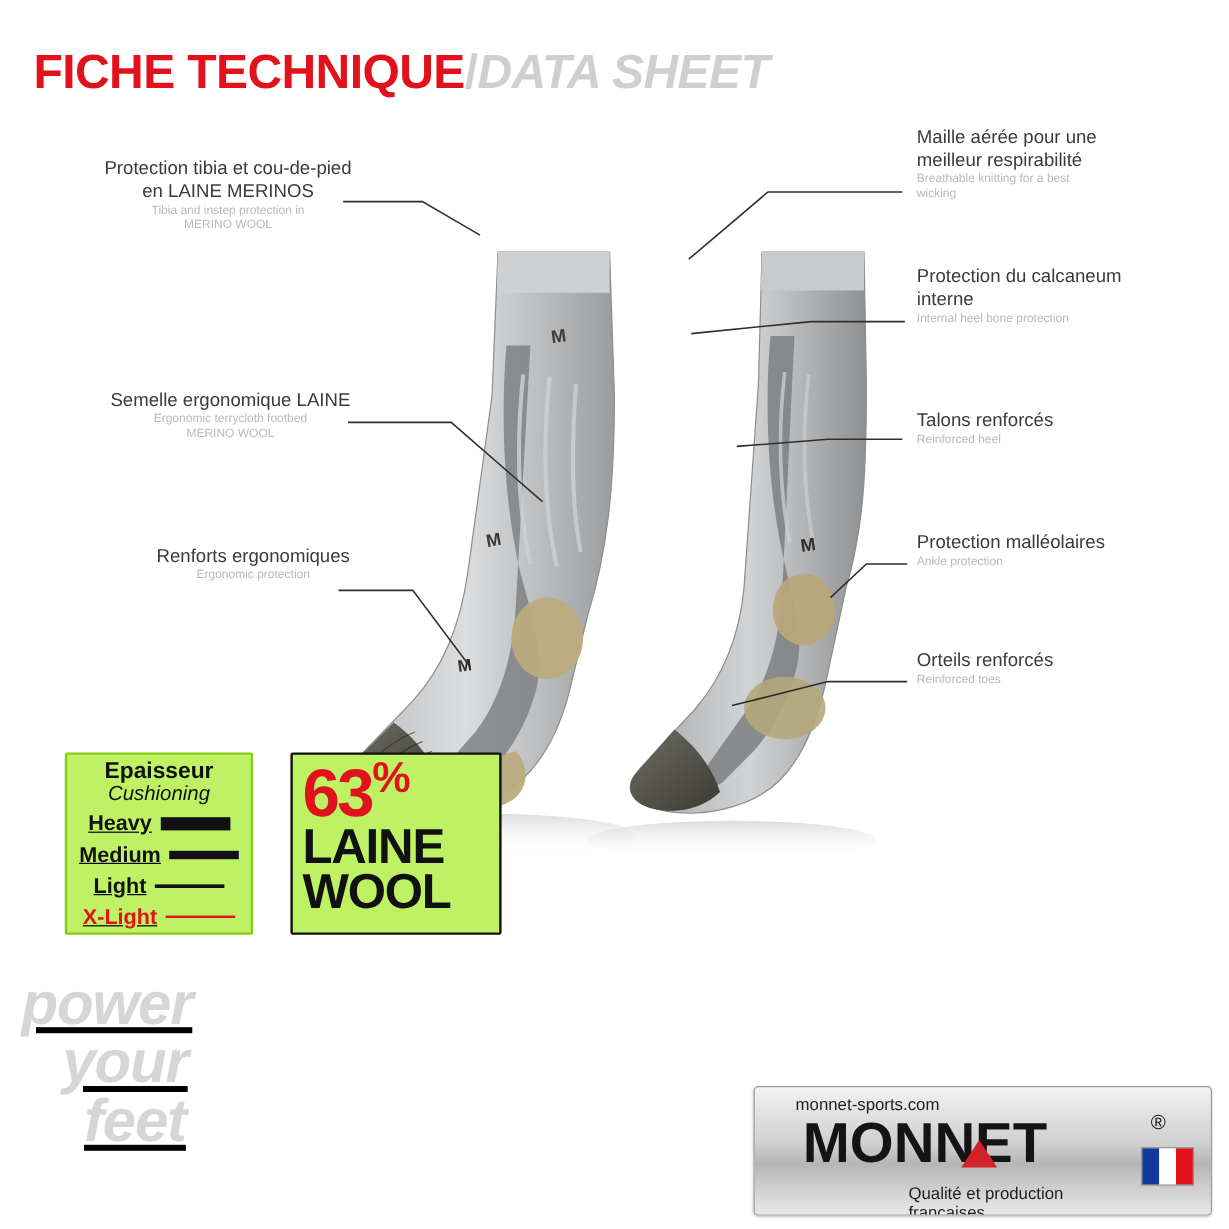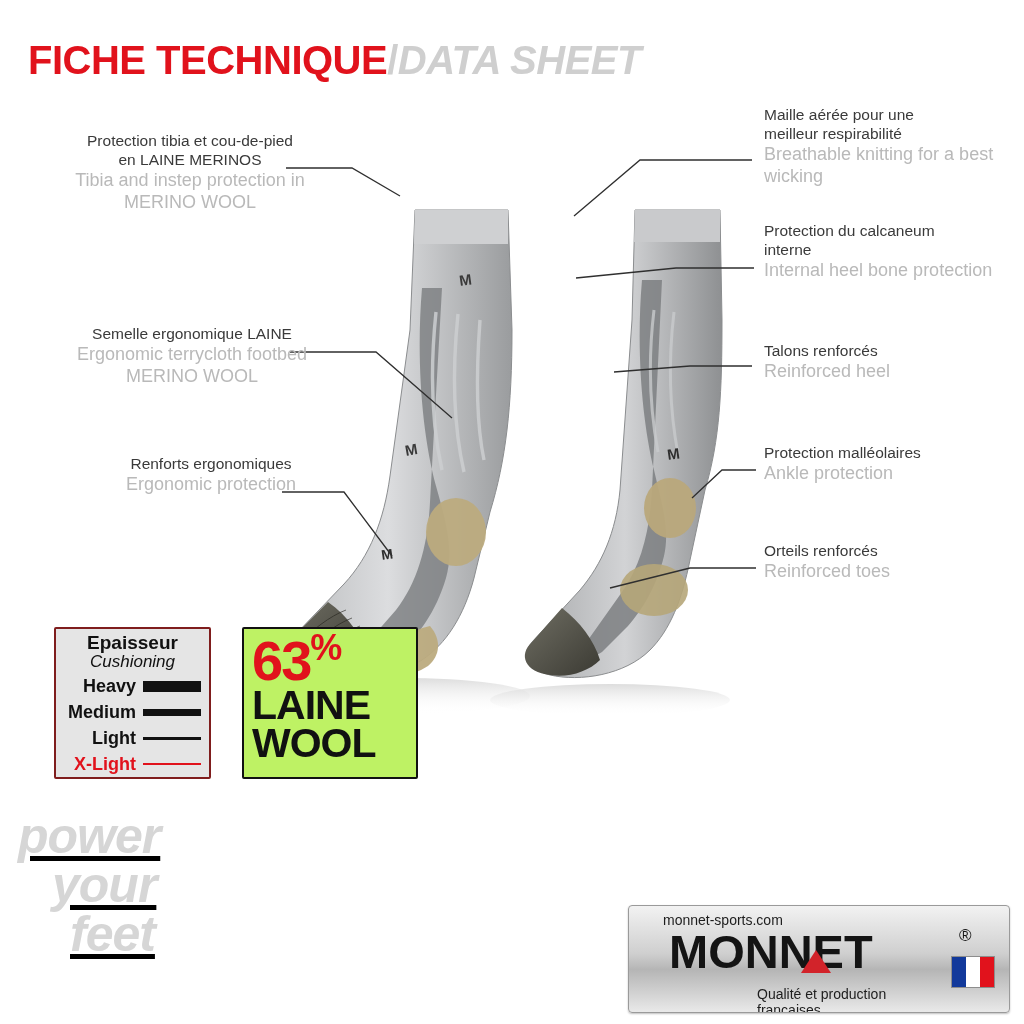--- a/index.html
+++ b/index.html
@@ -17,39 +17,39 @@
     font-size:40px;font-weight:bold;letter-spacing:-0.5px;
     white-space:nowrap;
   }
   .title .fr{color:#e1121c;font-style:normal;}
   .title .sep{color:#cfcfcf;font-weight:bold;}
   .title .en{color:#cfcfcf;font-style:italic;font-weight:bold;}
 
   
   .callout{position:absolute;line-height:1.22;}
   .callout .fr{color:#3a3a3a;font-size:15.5px;}
-  .callout .en{color:#b9b9b9;font-size:18px;}
+  .callout .en{color:#b9b9b9;font-size:10px;}
   .callout.right{text-align:left;}
   .callout.left{text-align:center;padding-left:48px;}
 
   
   #leaders{position:absolute;left:0;top:0;width:1024px;height:1024px;pointer-events:none;}
 
   
   .sock-art{position:absolute;}
 
   
   .legend{
     position:absolute;left:54px;top:627px;width:157px;height:152px;
-    border:2px solid #7f1d1d;background:#e5e5e5;border-radius:2px;
+    border:2px solid #84cc16;background:#bef264;border-radius:2px;
     padding:4px 8px 0 8px;box-sizing:border-box;
   }
   .legend .hdr{font-size:19px;font-weight:bold;color:#111;text-align:center;line-height:1.05;}
   .legend .hdr .it{font-weight:normal;font-style:italic;font-size:17px;display:block;}
-  .legend .row{display:flex;align-items:center;justify-content:flex-end;gap:7px;margin-top:5px;}
+  .legend .row{display:flex;align-items:center;justify-content:center;gap:7px;margin-top:5px;text-decoration:underline;}
   .legend .lbl{font-size:18px;font-weight:bold;color:#111;}
   .legend .lbl.xlight{color:#e1121c;}
   .legend .bar{display:block;background:#111;width:58px;}
   .legend .bar.h{height:11px;}
   .legend .bar.m{height:7px;}
   .legend .bar.l{height:3px;}
   .legend .bar.x{height:2px;background:#e1121c;}
 
   
   .woolbox{

